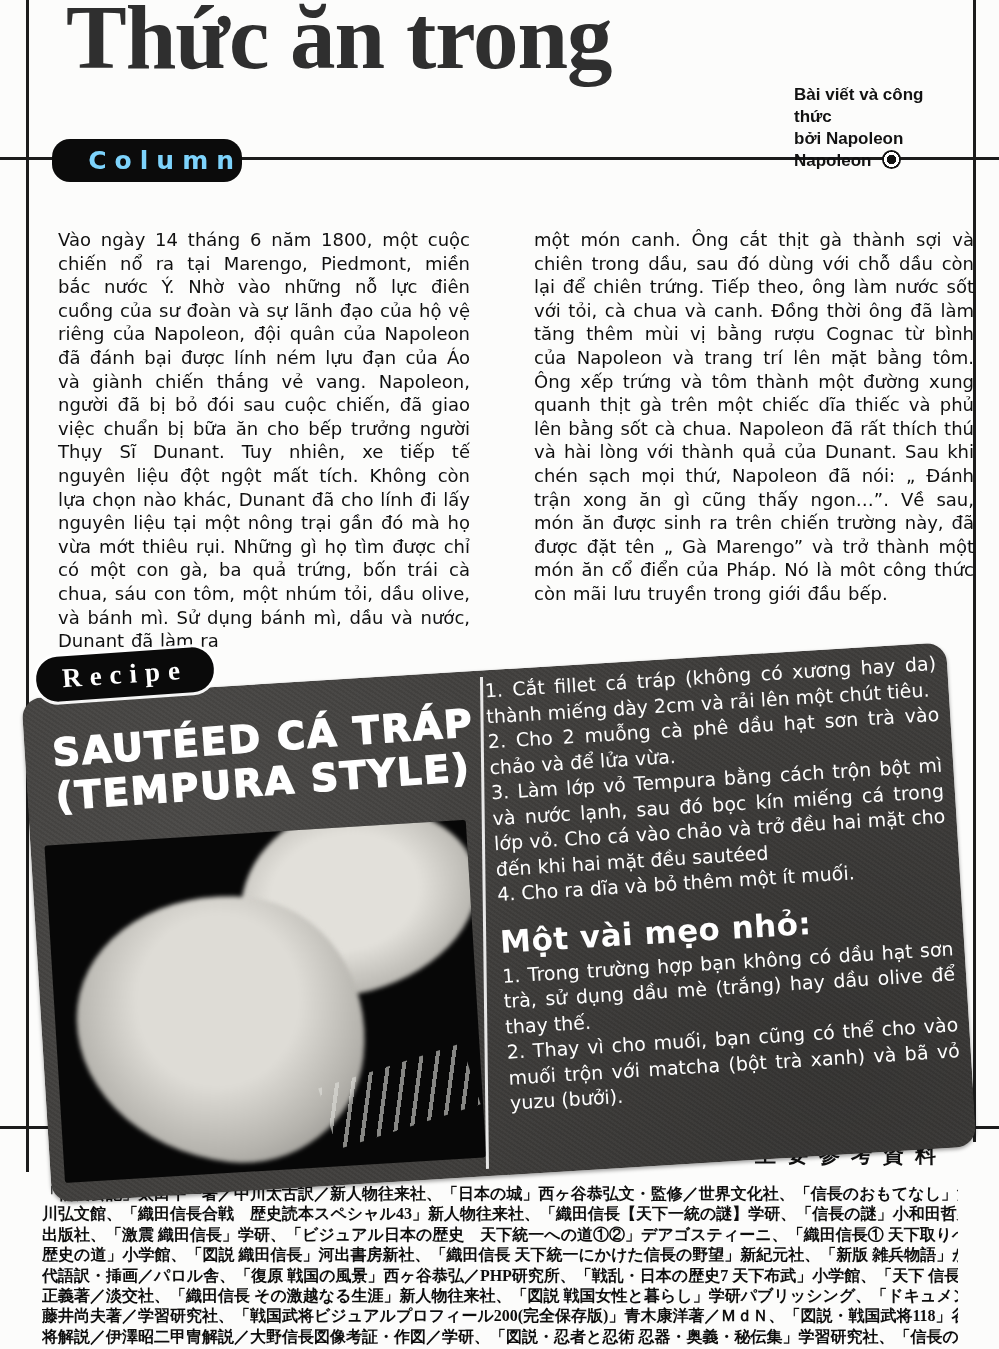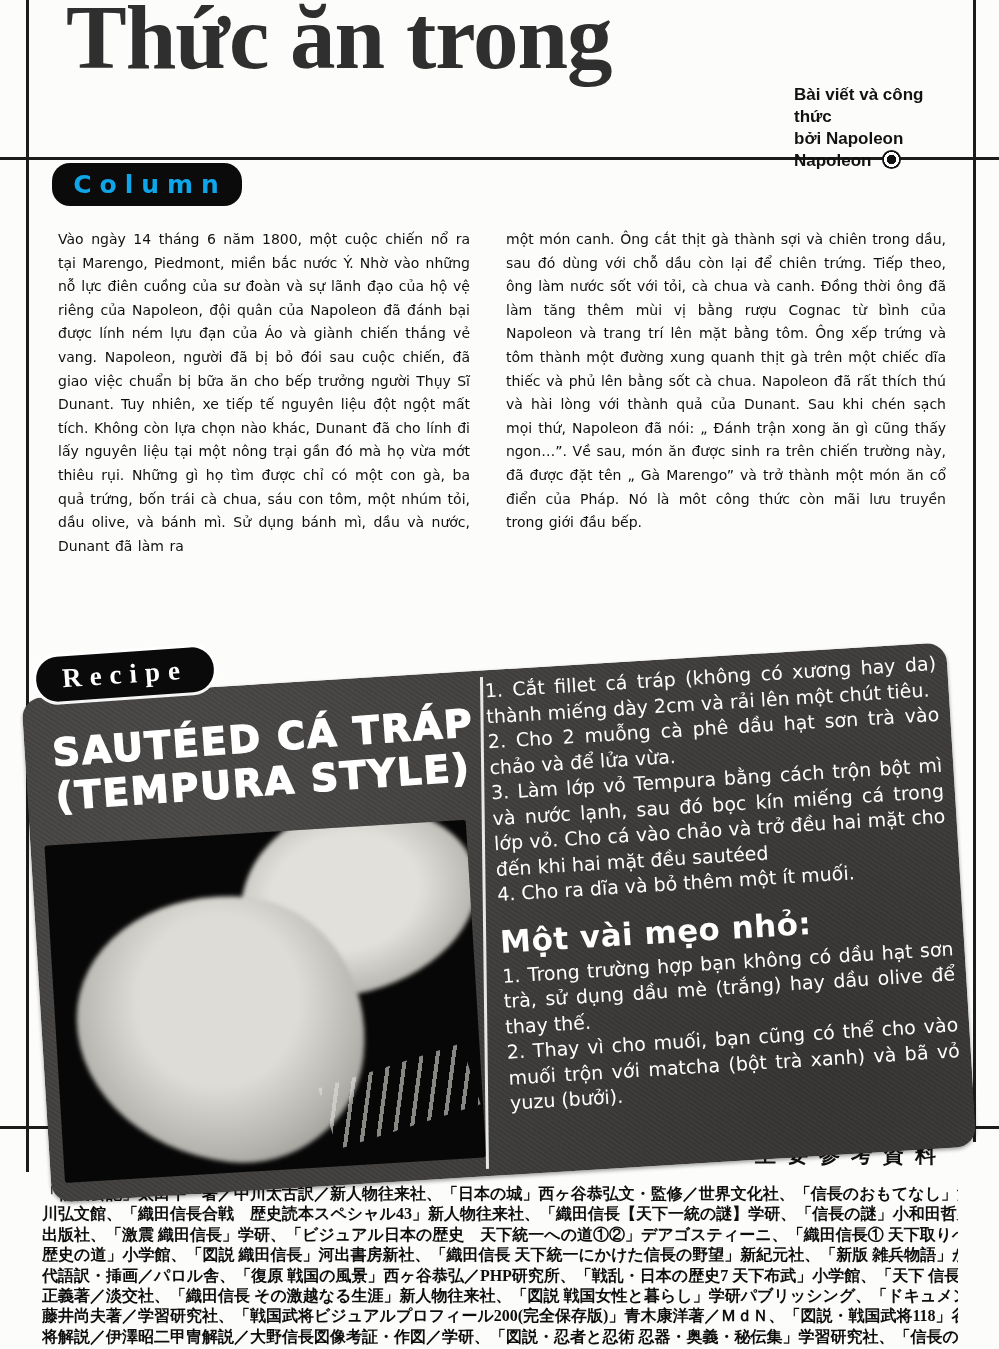--- a/index.html
+++ b/index.html
@@ -15,44 +15,44 @@
   .rule-top{left:0;top:157px;width:999px;height:3px;}
   .rule-bottom{left:0;top:1126px;width:999px;height:3px;z-index:1;}
   
   .page-title{
     position:absolute;left:66px;top:-6px;z-index:3;
     font-family:"Liberation Serif","DejaVu Serif",serif;
     font-weight:bold;font-size:91px;line-height:88px;
     color:#2f2f2f;letter-spacing:-1px;white-space:nowrap;
   }
   .badge{
-    position:absolute;background:#0b0b0b;color:#0ea5e9;border-radius:18px;
-    display:flex;align-items:center;justify-content:center;margin-top:24px;
+    position:absolute;background:#0b0b0b;color:#7dd3fc;border-radius:18px;
+    display:flex;align-items:center;justify-content:flex-end;
   }
   .column-badge{
     left:52px;top:139px;width:184px;height:43px;z-index:2;
     font-weight:bold;font-size:25px;letter-spacing:8px;padding-left:6px;
   }
   .credit{
     position:absolute;left:794px;top:84px;width:170px;z-index:3;
     font-family:"Liberation Sans",sans-serif;font-weight:bold;
     font-size:17px;line-height:22px;color:#121212;
   }
   .bullseye{
     display:inline-block;width:19px;height:19px;border-radius:50%;
     margin-left:11px;vertical-align:-3px;
     background:radial-gradient(circle,#111 0 34%,#fff 36% 55%,#111 57% 100%);
   }
   
   .article-col{
     position:absolute;top:228px;text-align:justify;color:#101010;
-    font-size:14px;line-height:23.6px;word-spacing:1px;
+    font-size:18px;line-height:23.6px;word-spacing:1px;
   }
   .article-col.left{left:58px;width:412px;}
-  .article-col.right{left:506px;width:440px;}
+  .article-col.right{left:534px;width:440px;}
   
   .recipe-panel{
     position:absolute;left:36px;top:670px;width:926px;height:505px;
     transform:rotate(-3.5deg);border-radius:20px;z-index:2;
     background:
       radial-gradient(circle at 18% 25%,rgba(255,255,255,.05),transparent 45%),
       radial-gradient(circle at 85% 80%,rgba(0,0,0,.18),transparent 55%),
       repeating-linear-gradient(37deg,rgba(255,255,255,.025) 0 2px,rgba(0,0,0,.04) 2px 4px),
       #413f3d;
     box-shadow:0 2px 4px rgba(0,0,0,.35);

